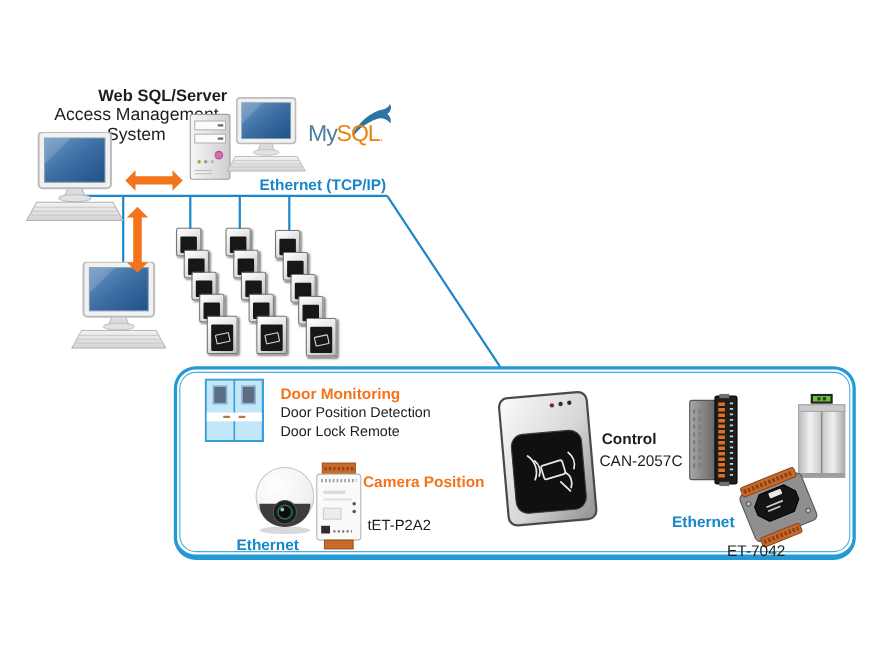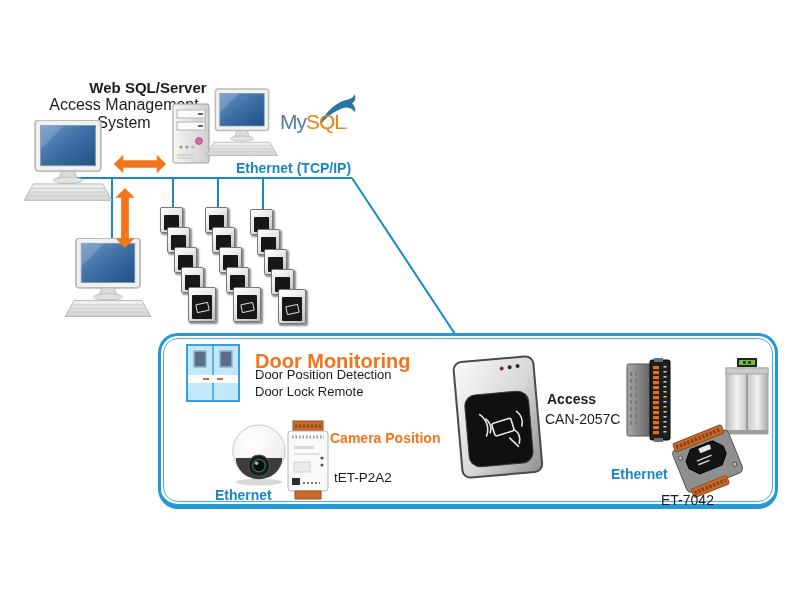--- a/index.html
+++ b/index.html
@@ -215,21 +215,21 @@
   <svg class="abs" style="left:186px;top:344px" width="54" height="58" viewBox="0 0 54 58">
     <rect x="1" y="1" width="52" height="56" fill="#c2e7f8" stroke="#3a9fd8" stroke-width="2"></rect>
     <line x1="27" y1="1" x2="27" y2="57" stroke="#3a9fd8" stroke-width="1.5"></line>
     <rect x="8" y="7" width="12" height="16" fill="#5d6d83" stroke="#8fb5d8" stroke-width="1.5"></rect>
     <rect x="34" y="7" width="12" height="16" fill="#5d6d83" stroke="#8fb5d8" stroke-width="1.5"></rect>
     <rect x="2" y="31" width="50" height="8" fill="#ffffff"></rect>
     <rect x="17" y="34" width="6" height="2" fill="#b5763a"></rect>
     <rect x="31" y="34" width="6" height="2" fill="#b5763a"></rect>
   </svg>
 
-  <div class="abs t-orange" style="left:255px;top:350px;font-size:20px">Door Monitoring</div>
+  <div class="abs t-orange" style="left:255px;top:350px;font-size:14px">Door Monitoring</div>
   <div class="abs" style="left:255px;top:367px;font-size:13px">Door Position Detection</div>
   <div class="abs" style="left:255px;top:384px;font-size:13px">Door Lock Remote</div>
 
   <svg class="abs" style="left:228px;top:420px" width="62" height="68" viewBox="0 0 64 68">
     <ellipse cx="32" cy="63" rx="24" ry="3.5" fill="rgba(0,0,0,0.15)"></ellipse>
     <circle cx="32" cy="31" r="27" fill="url(#g-dome)" stroke="#c5c5c5"></circle>
     <path d="M8,38 a24,22 0 0 0 48,0 z" fill="#3c3c3c"></path>
     <circle cx="32" cy="46" r="11" fill="#1b1b1b" stroke="#555"></circle>
     <circle cx="32" cy="46" r="6.5" fill="#0c0c0c" stroke="#2f6f4f" stroke-width="1.4"></circle>
     <circle cx="29.5" cy="43.5" r="1.8" fill="#9fb8cc"></circle>
@@ -265,21 +265,21 @@
         <path d="M30,60 a18,18 0 0 1 5,22"></path>
         <path d="M36,65 a12,12 0 0 1 3,14"></path>
         <rect x="42" y="68" width="20" height="13" rx="2" transform="rotate(-12 52 74)"></rect>
         <path d="M63,78 q7,5 4,14"></path>
         <path d="M58,86 l8,9"></path>
         <path d="M67,60 a14,14 0 0 1 4,15"></path>
       </g>
     </g>
   </svg>
 
-  <div class="abs t-bold" style="left:547px;top:391px;font-size:14px">Access</div>
+  <div class="abs t-bold" style="left:547px;top:391px;font-size:14px">Control</div>
   <div class="abs" style="left:545px;top:411px;font-size:14px">CAN-2057C</div>
 
 
   <svg class="abs" style="left:625px;top:358px" width="48" height="84" viewBox="0 0 48 84">
     <rect x="2" y="6" width="26" height="72" rx="2" fill="url(#g-gray)" stroke="#555"></rect>
     <line x1="6" y1="14" x2="6" y2="70" stroke="#7c7c7c" stroke-width="2" stroke-dasharray="4,3"></line>
     <line x1="11" y1="14" x2="11" y2="70" stroke="#7c7c7c" stroke-width="2" stroke-dasharray="4,3"></line>
     <rect x="25" y="2" width="20" height="80" rx="2" fill="#1e1e1e" stroke="#000"></rect>
     <rect x="29" y="0" width="9" height="4" fill="#6e6e6e"></rect>
     <rect x="29" y="80" width="9" height="4" fill="#6e6e6e"></rect>

